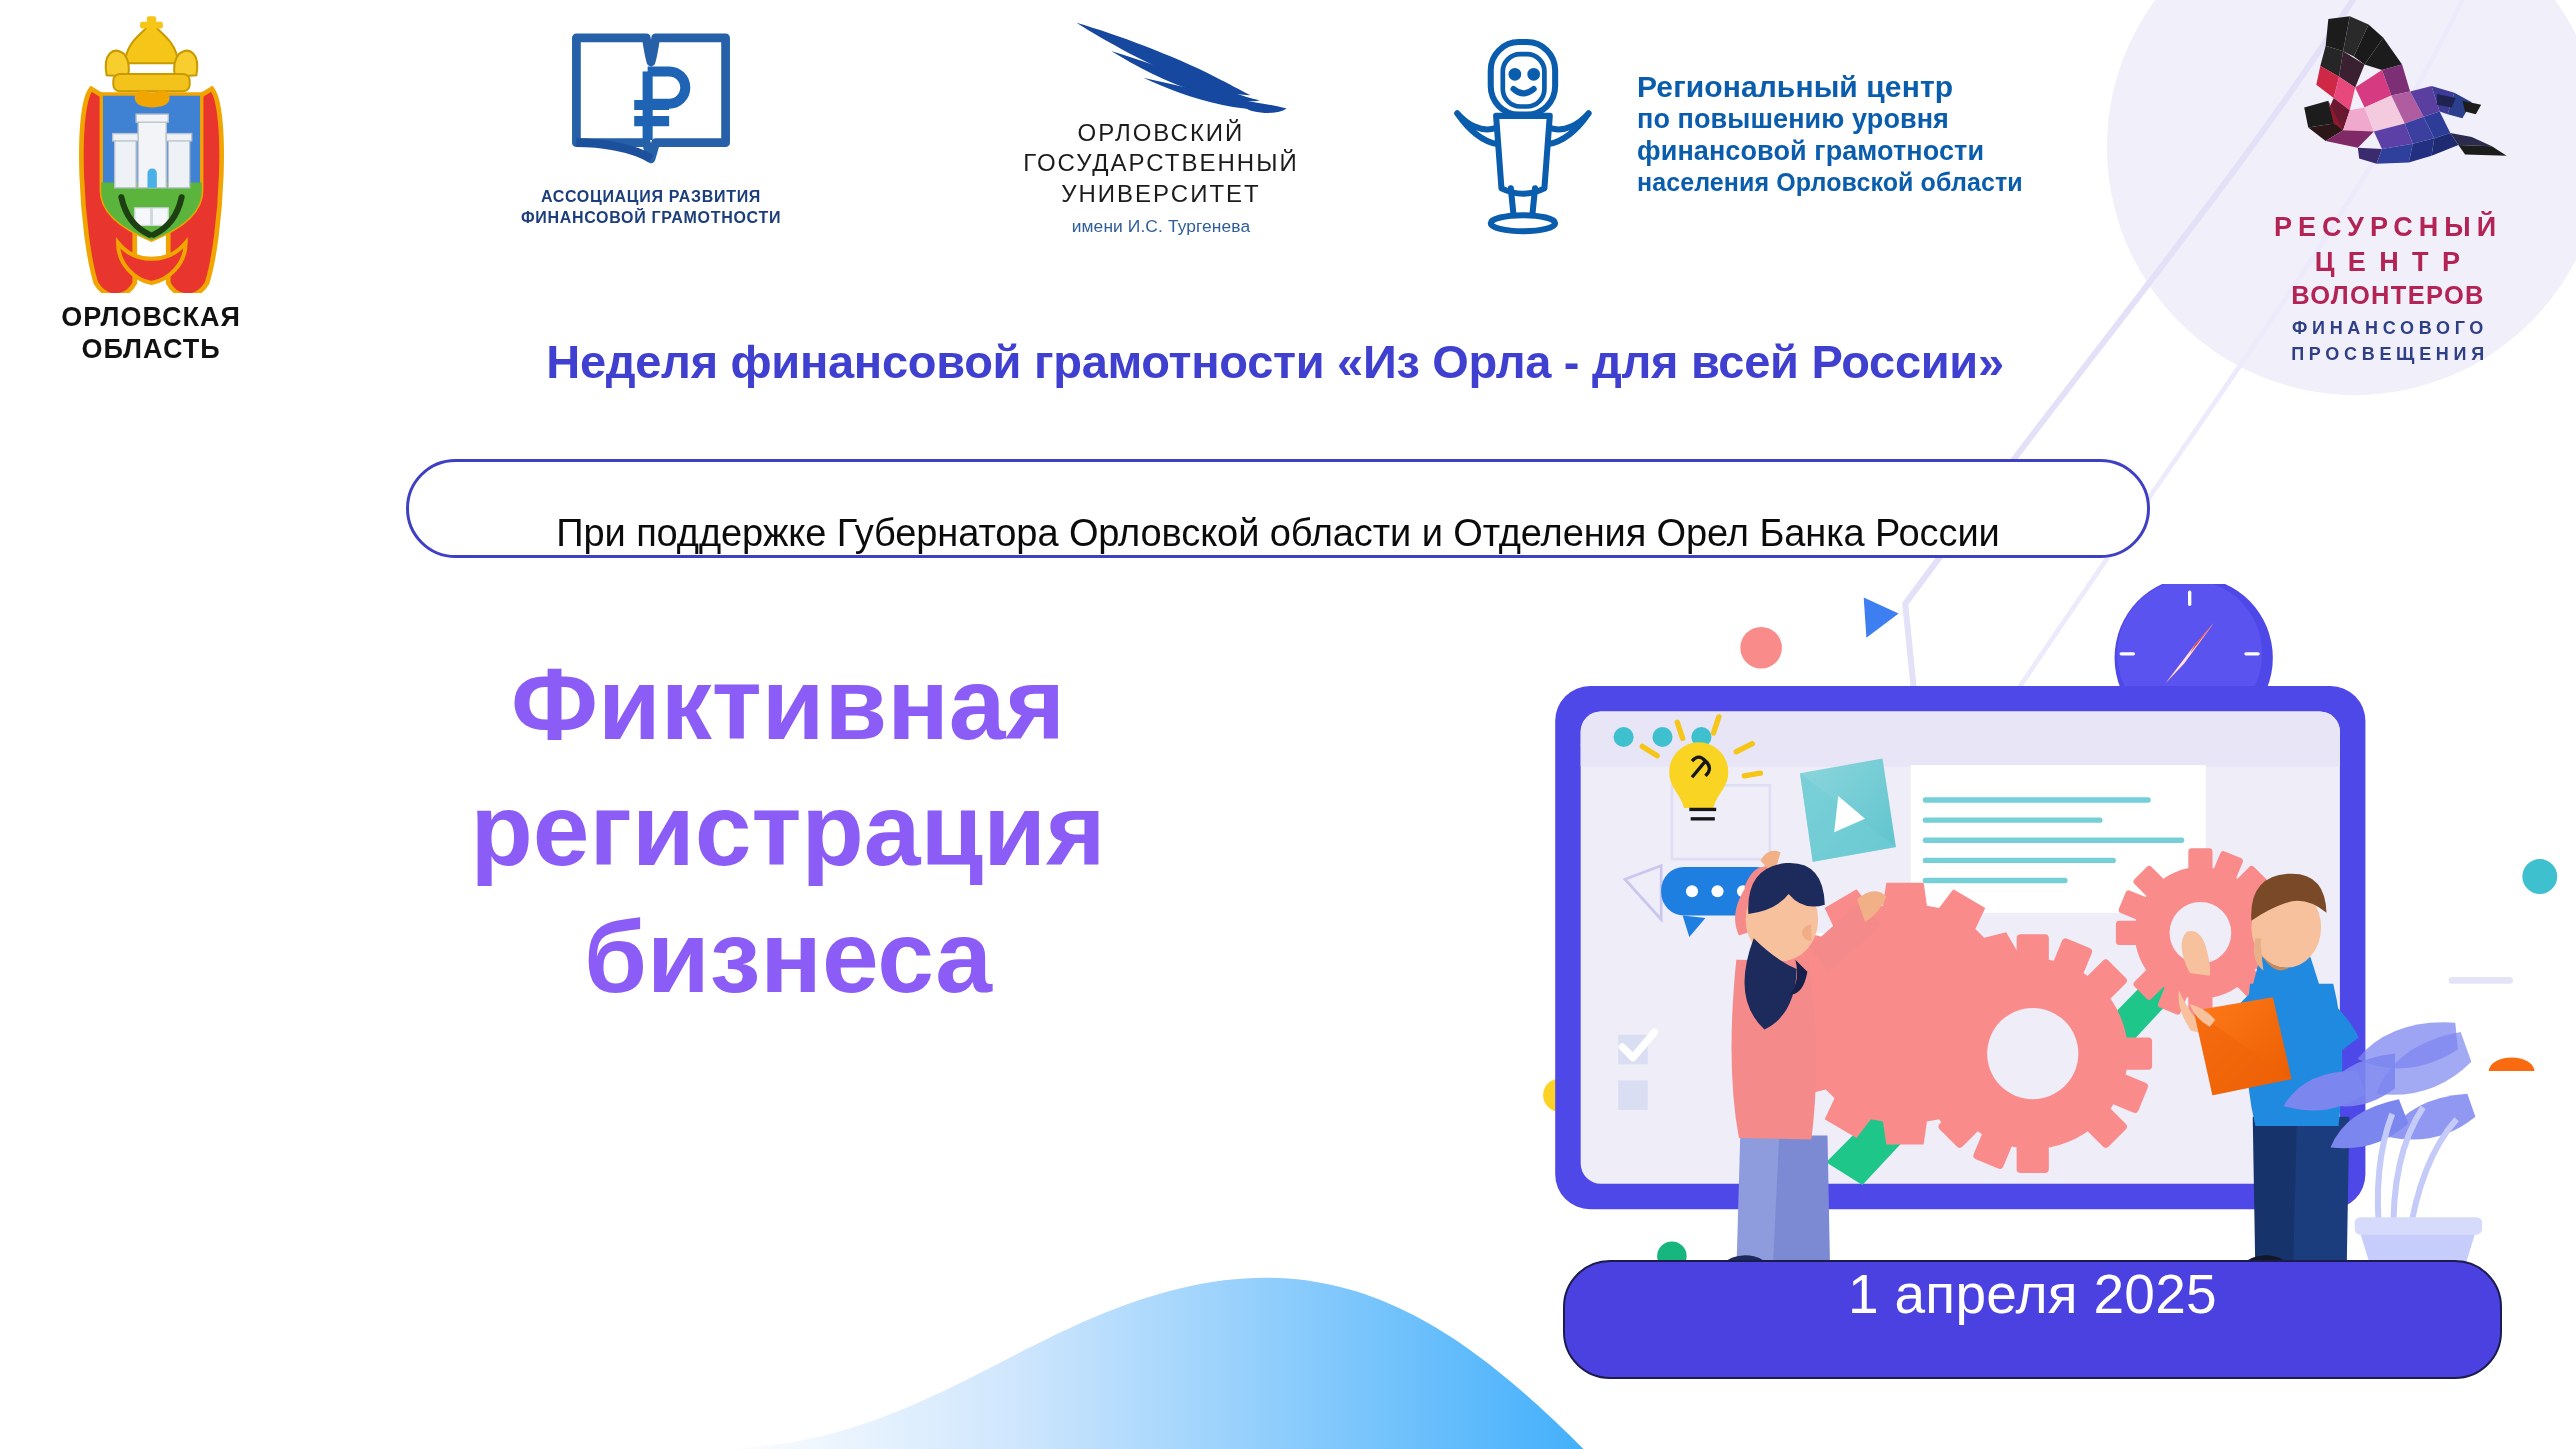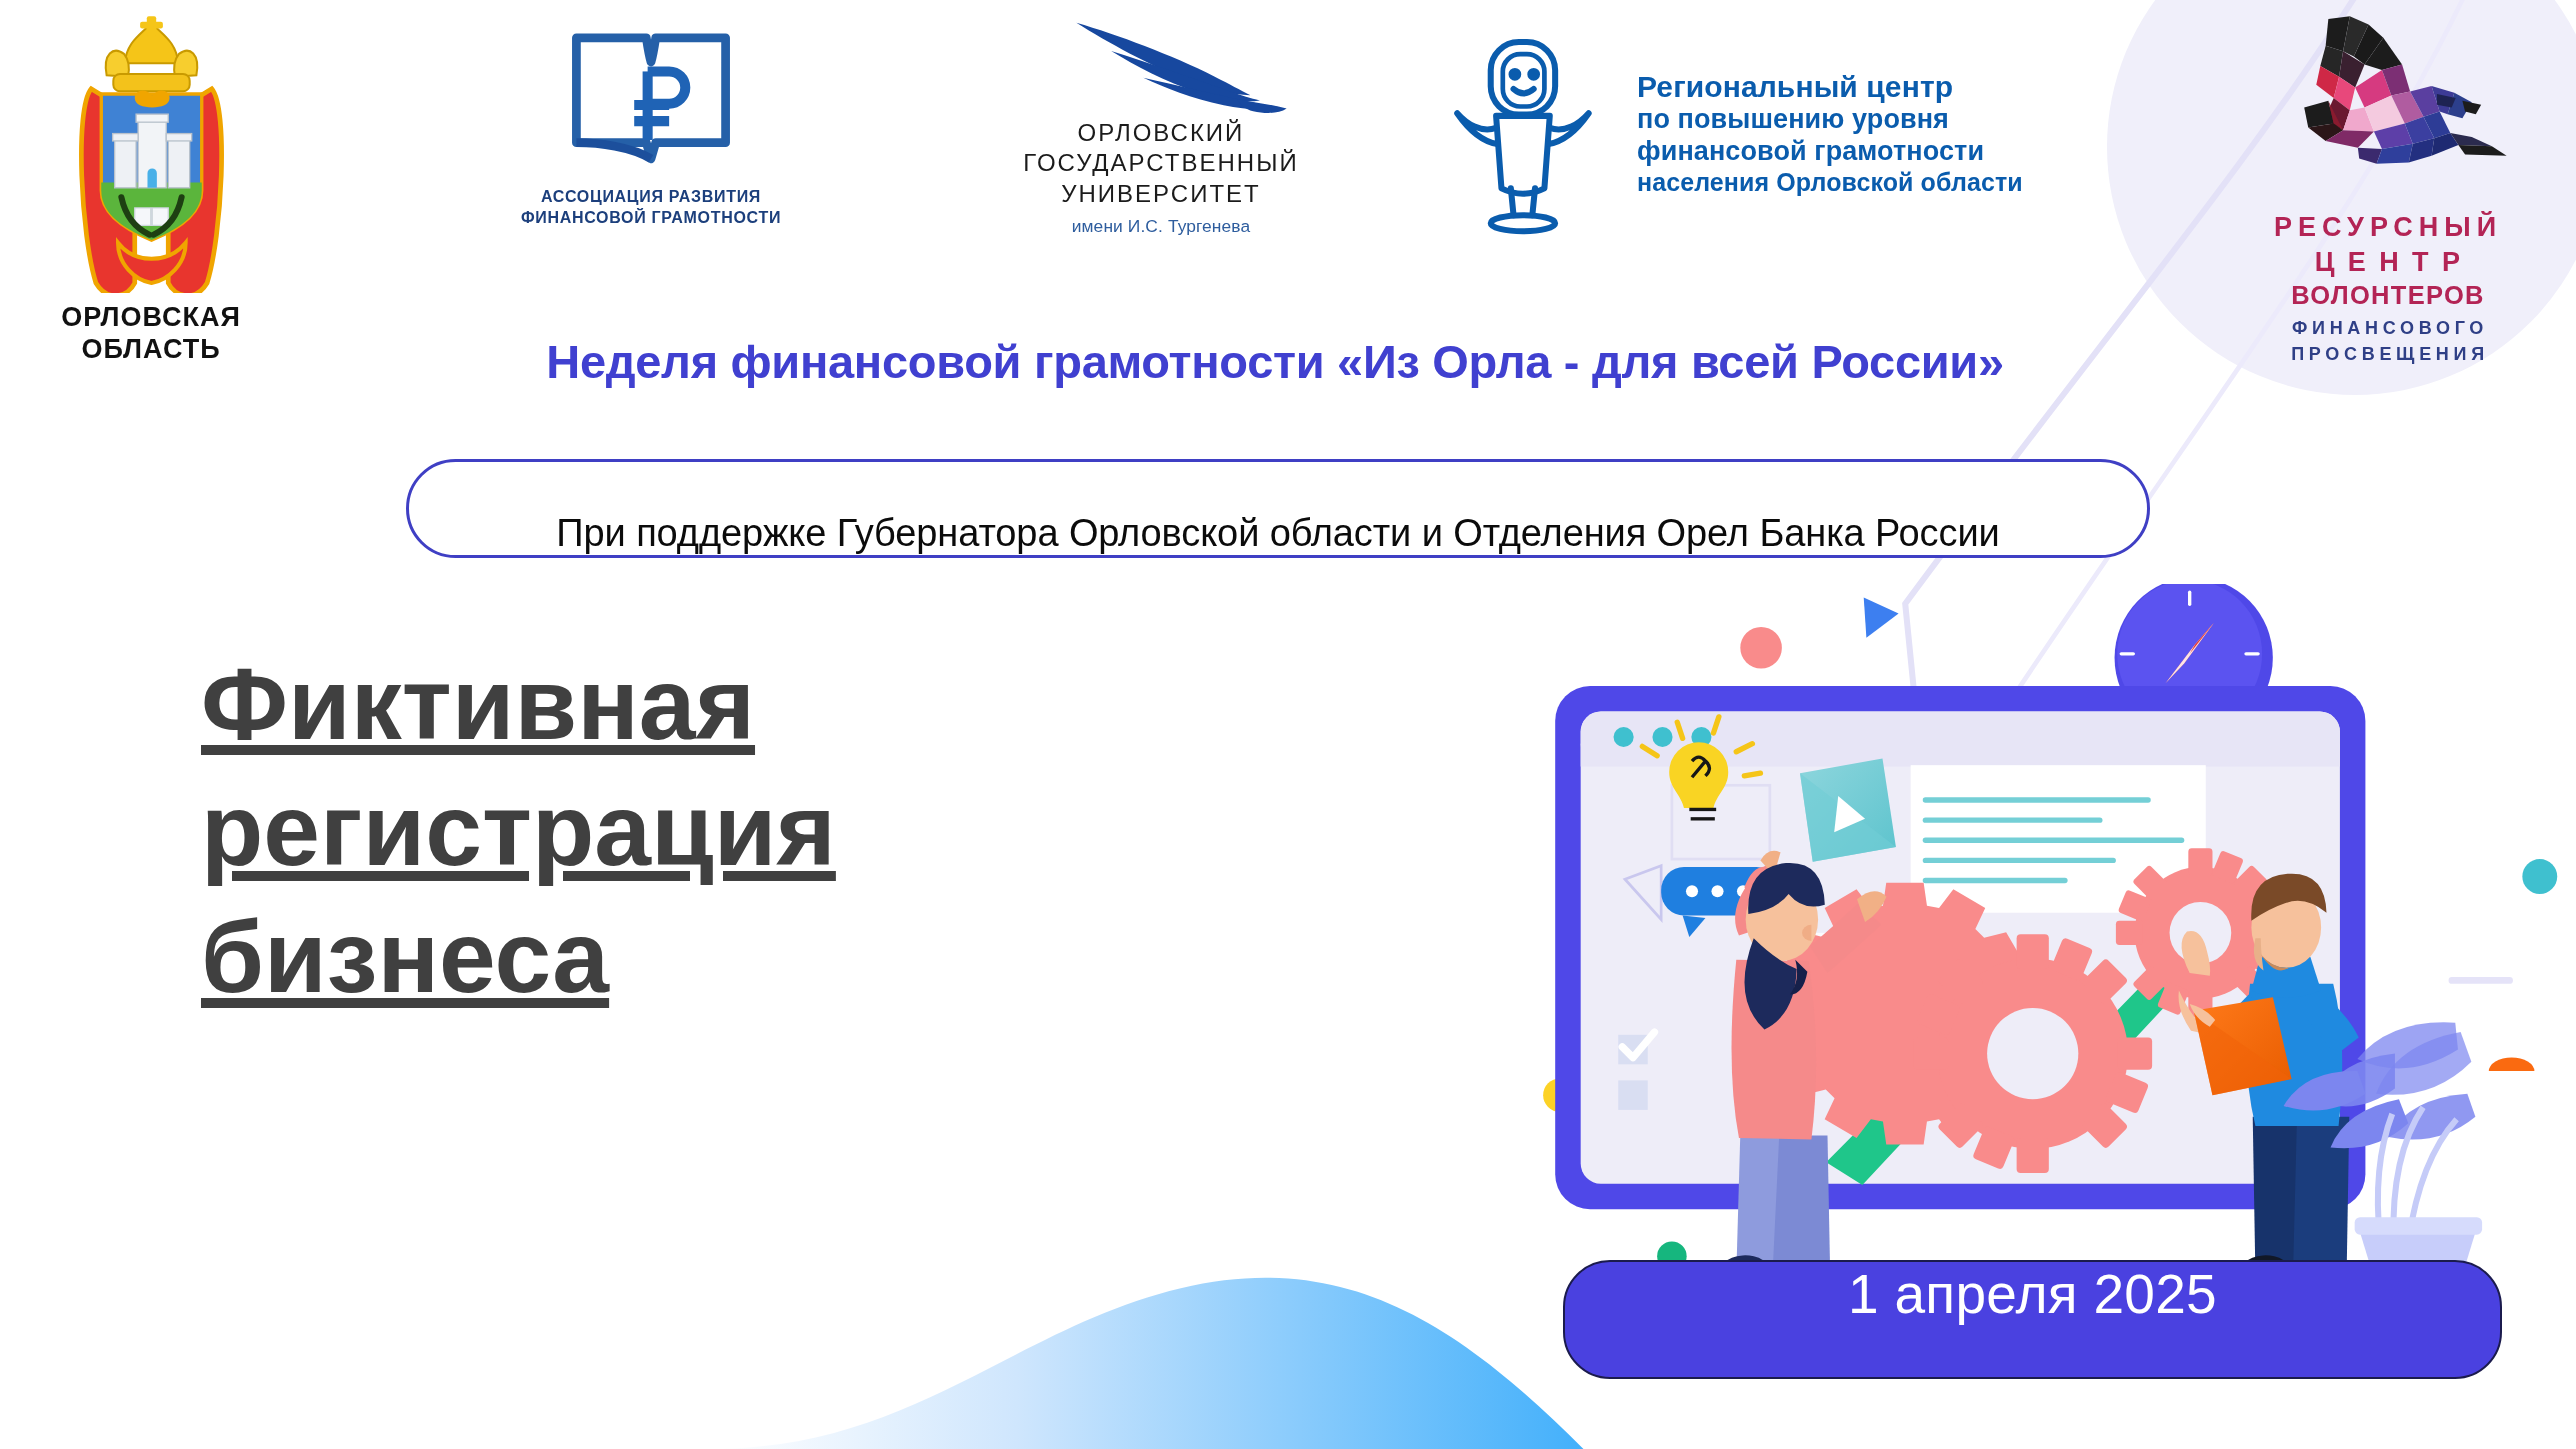--- a/index.html
+++ b/index.html
@@ -135,25 +135,24 @@
     z-index: 7;
     margin-top: 20px;
   }
   .support-pill span {
     font-size: 38px; color: #0b0b0b; letter-spacing: -0.1px;
   }
 
   .headline {
     position: absolute; left: 201px; top: 641px;
     width: 1174px;
-    text-align: left;
+    text-align: center;
     font-size: 102px; font-weight: bold;
-    color: #404040; line-height: 1.24;
+    color: #8b5cf6; line-height: 1.24;
     z-index: 7;
-    text-decoration: underline;
   }
   .headline div { white-space: nowrap; }
 
   
   .illo {
     position: absolute;
     left: 1523px; top: 584px;
     width: 1053px; height: 691px;
     z-index: 4;
   }

